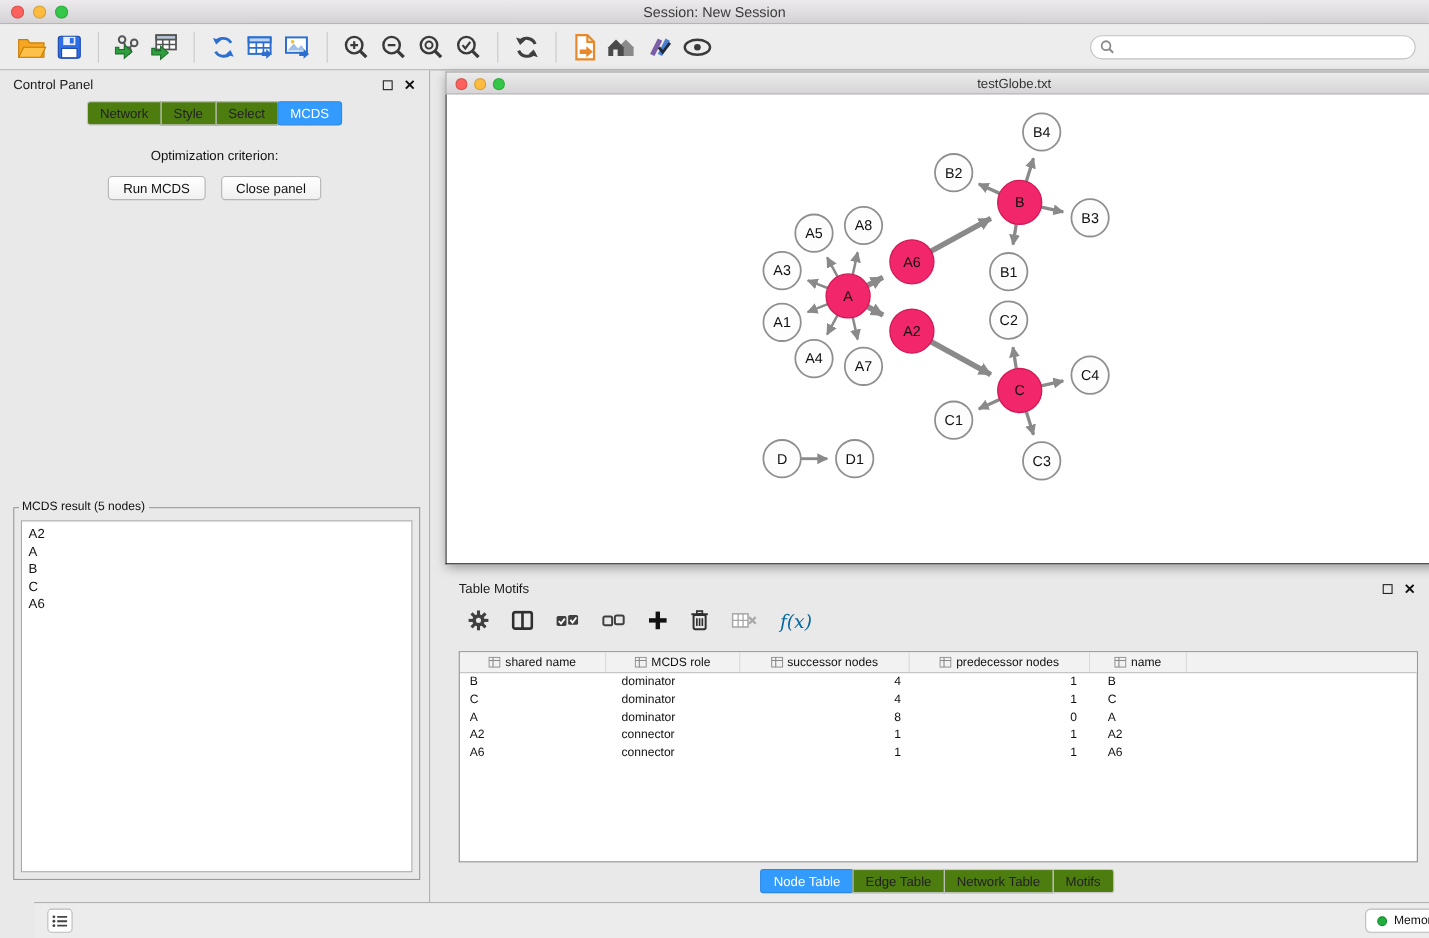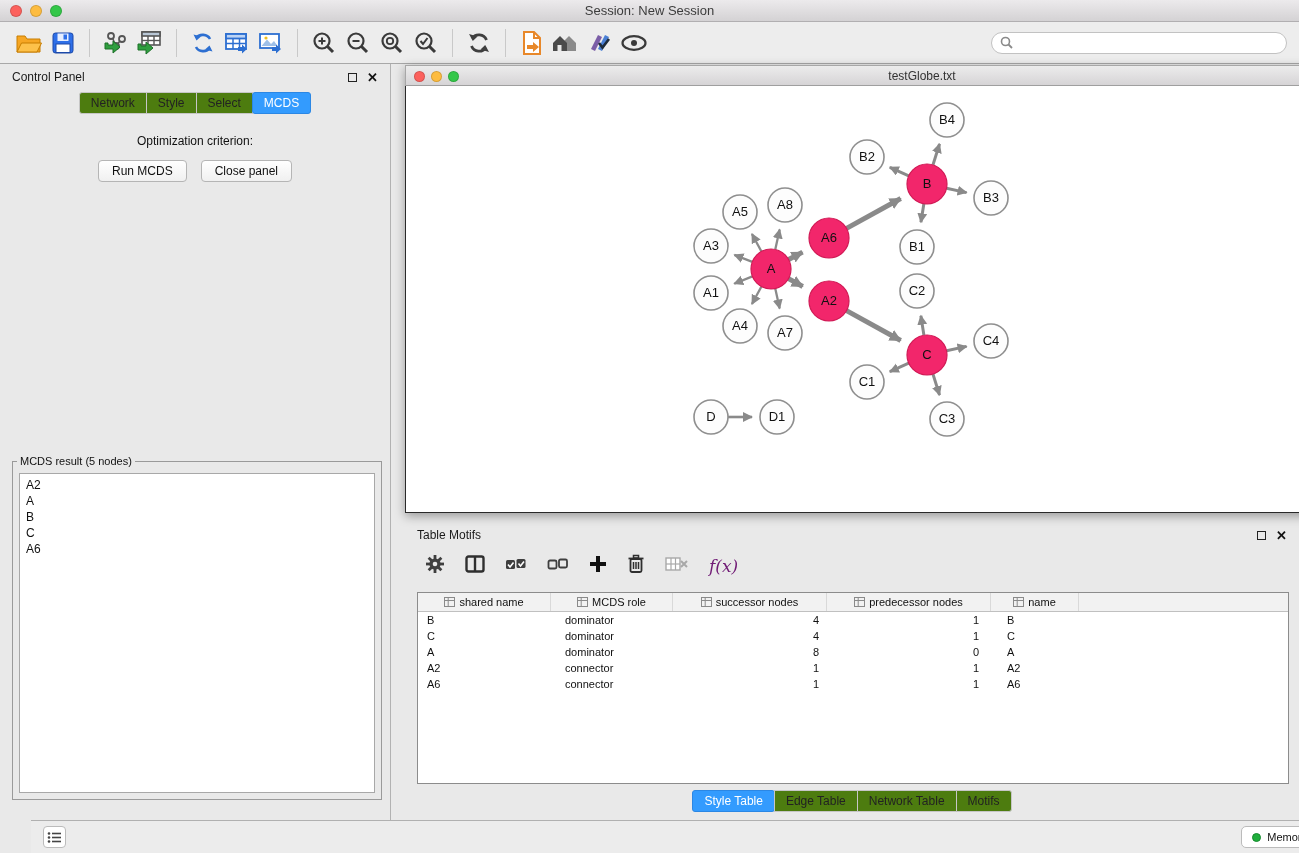--- a/index.html
+++ b/index.html
@@ -59,21 +59,21 @@
   .net-lights .light { width:11px; height:11px; }
   .net-canvas { position:absolute; left:0; right:0; top:21px; bottom:0; background:#fff; border:1px solid #2a2a2a; border-top:none; }
   .net-canvas svg { display:block; }
   .resize-corner { position:absolute; right:1px; bottom:1px; width:13px; height:13px;
     background:repeating-linear-gradient(135deg,#b5b5b5 0 1px,transparent 1px 4px); }
   .graph-label { font-size:13px; fill:#111; text-anchor:middle; dominant-baseline:middle; pointer-events:none; }
 
   
   .table-panel { position:absolute; left:405px; top:522px; width:894px; height:298px; }
   .tp-toolbar { display:flex; align-items:center; gap:20px; padding:8px 0 6px 20px; height:42px; }
-  .fx { font-family:"DejaVu Serif",serif; font-style:italic; font-size:17px; color:#701a75; }
+  .fx { font-family:"DejaVu Serif",serif; font-style:italic; font-size:17px; color:#0369a1; }
   .tbl { position:absolute; left:12px; right:10px; top:70px; height:192px; background:#fff; border:1px solid #8c8c8c;
     overflow:hidden; font-size:11px; color:#111; }
   .tbl-head { display:flex; height:19px; background:#f2f2f2; border-bottom:1px solid #c0c0c0; }
   .tbl-head .cell { display:flex; align-items:center; justify-content:center; gap:4px; border-right:1px solid #d9d9d9; }
   .tbl-row { display:flex; height:16px; line-height:16px; }
   .cell.c0{width:133px}.cell.c1{width:122px}.cell.c2{width:154px}.cell.c3{width:164px}.cell.c4{width:88px}
   .tbl-row .c0{padding-left:9px}.tbl-row .c1{padding-left:14px}
   .tbl-row .c2{text-align:right;padding-right:8px}.tbl-row .c3{text-align:right;padding-right:12px}
   .tbl-row .c4{padding-left:16px}
   .tp-tabs { position:absolute; left:0; right:0; top:268px; display:flex; justify-content:center; }
@@ -498,21 +498,21 @@
         <div class="tbl-row">
           <div class="cell c0">A6</div>
           <div class="cell c1">connector</div>
           <div class="cell c2">1</div>
           <div class="cell c3">1</div>
           <div class="cell c4">A6</div>
         </div>
       </div>
   </div>
   <div class="tp-tabs" id="tp-tabs">
-      <div class="tab active">Style Table</div>
+      <div class="tab active">Node Table</div>
       <div class="tab">Edge Table</div>
       <div class="tab">Network Table</div>
       <div class="tab">Motifs</div>
     </div>
 </div>
 
 <div class="statusbar">
   <div class="status-left-btn">
     <svg width="15" height="13" viewBox="0 0 15 13">
       <circle cx="2" cy="2.5" r="1.3" fill="#444"></circle>

